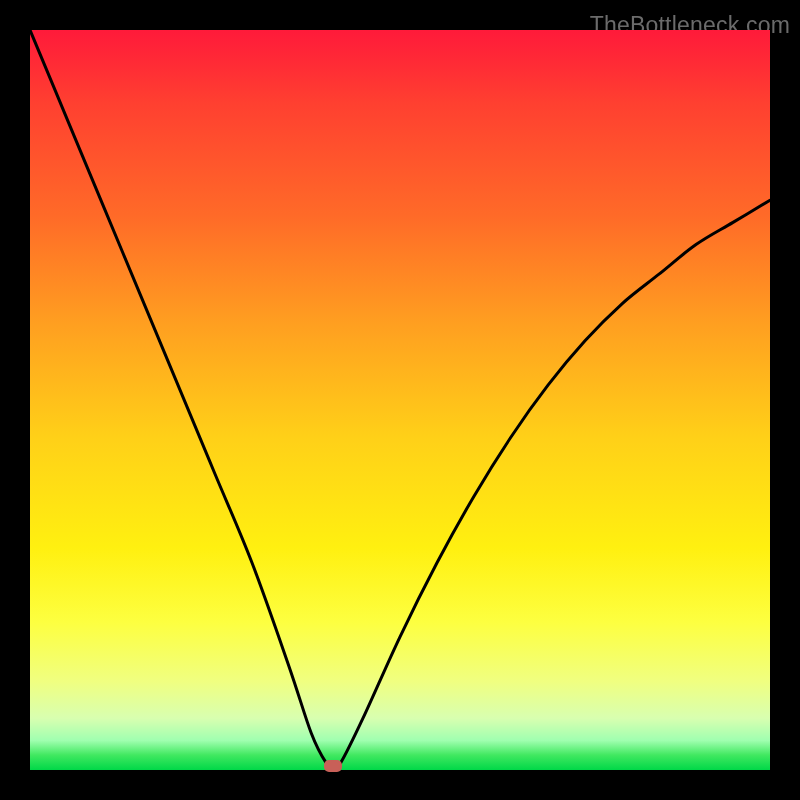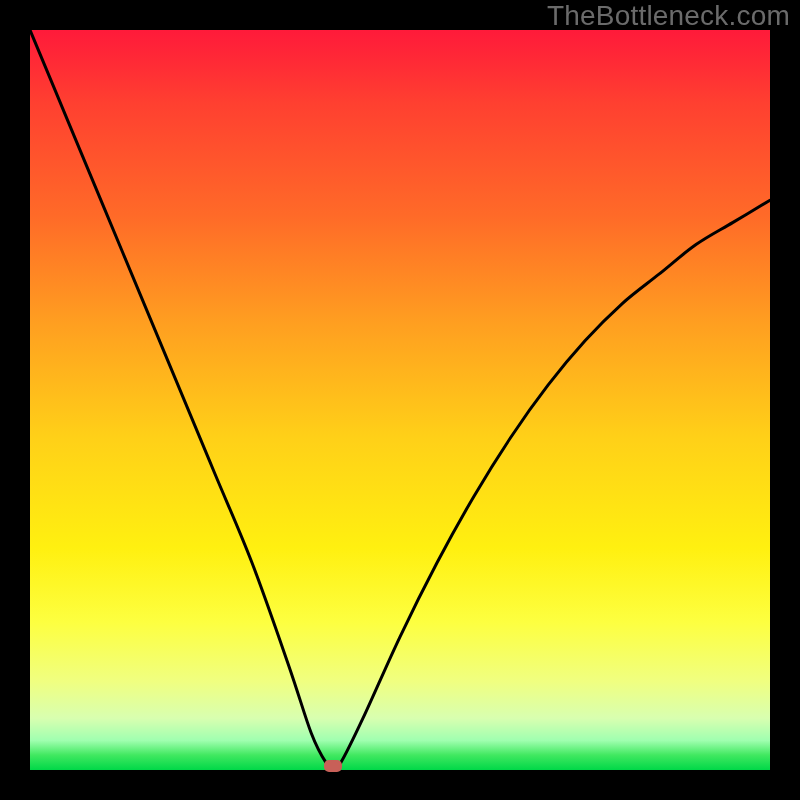--- a/index.html
+++ b/index.html
@@ -27,24 +27,24 @@
       #fdff40 80%,
       #f0ff80 88%,
       #d8ffb0 93%,
       #a0ffb0 96%,
       #40e860 98%,
       #00d848 100%
     );
   }
   .watermark {
     position: absolute;
-    top: 0;
+    top: 12px;
     right: 10px;
     color: #6b6b6b;
-    font-size: 28px;
+    font-size: 23px;
     font-weight: 500;
     letter-spacing: 0.2px;
   }
   svg.curve {
     position: absolute;
     left: 0;
     top: 0;
     width: 740px;
     height: 740px;
   }

